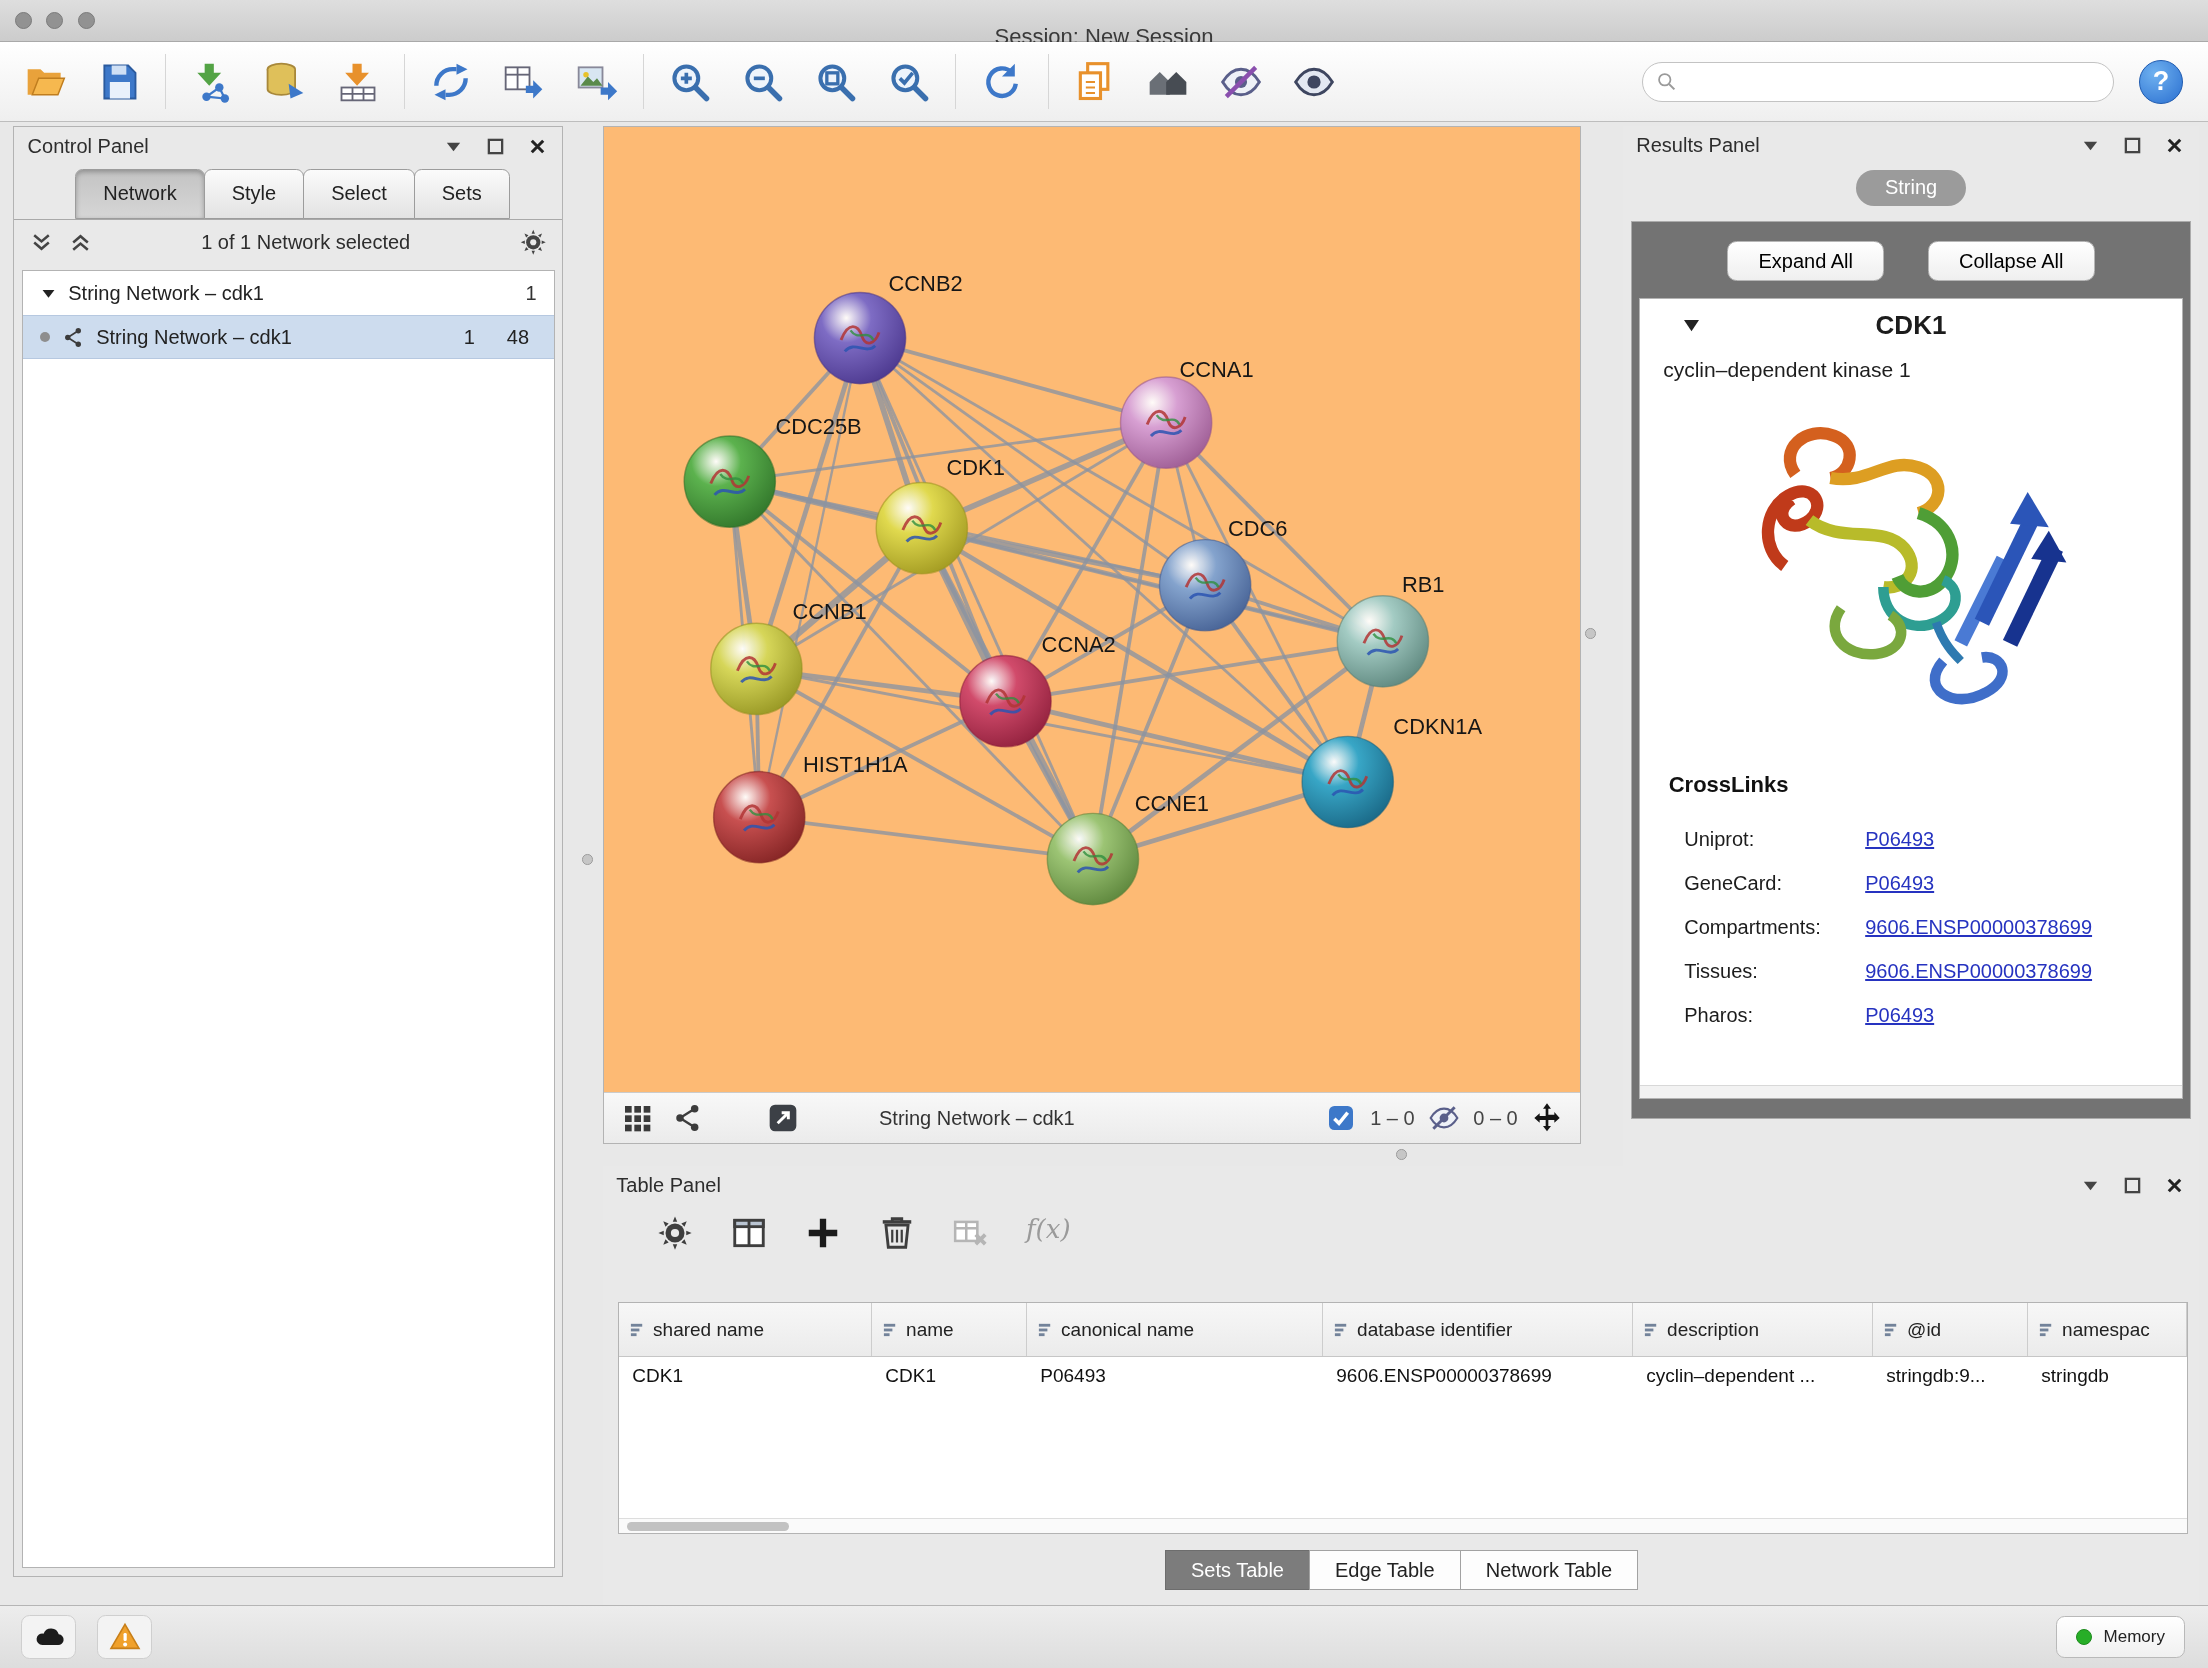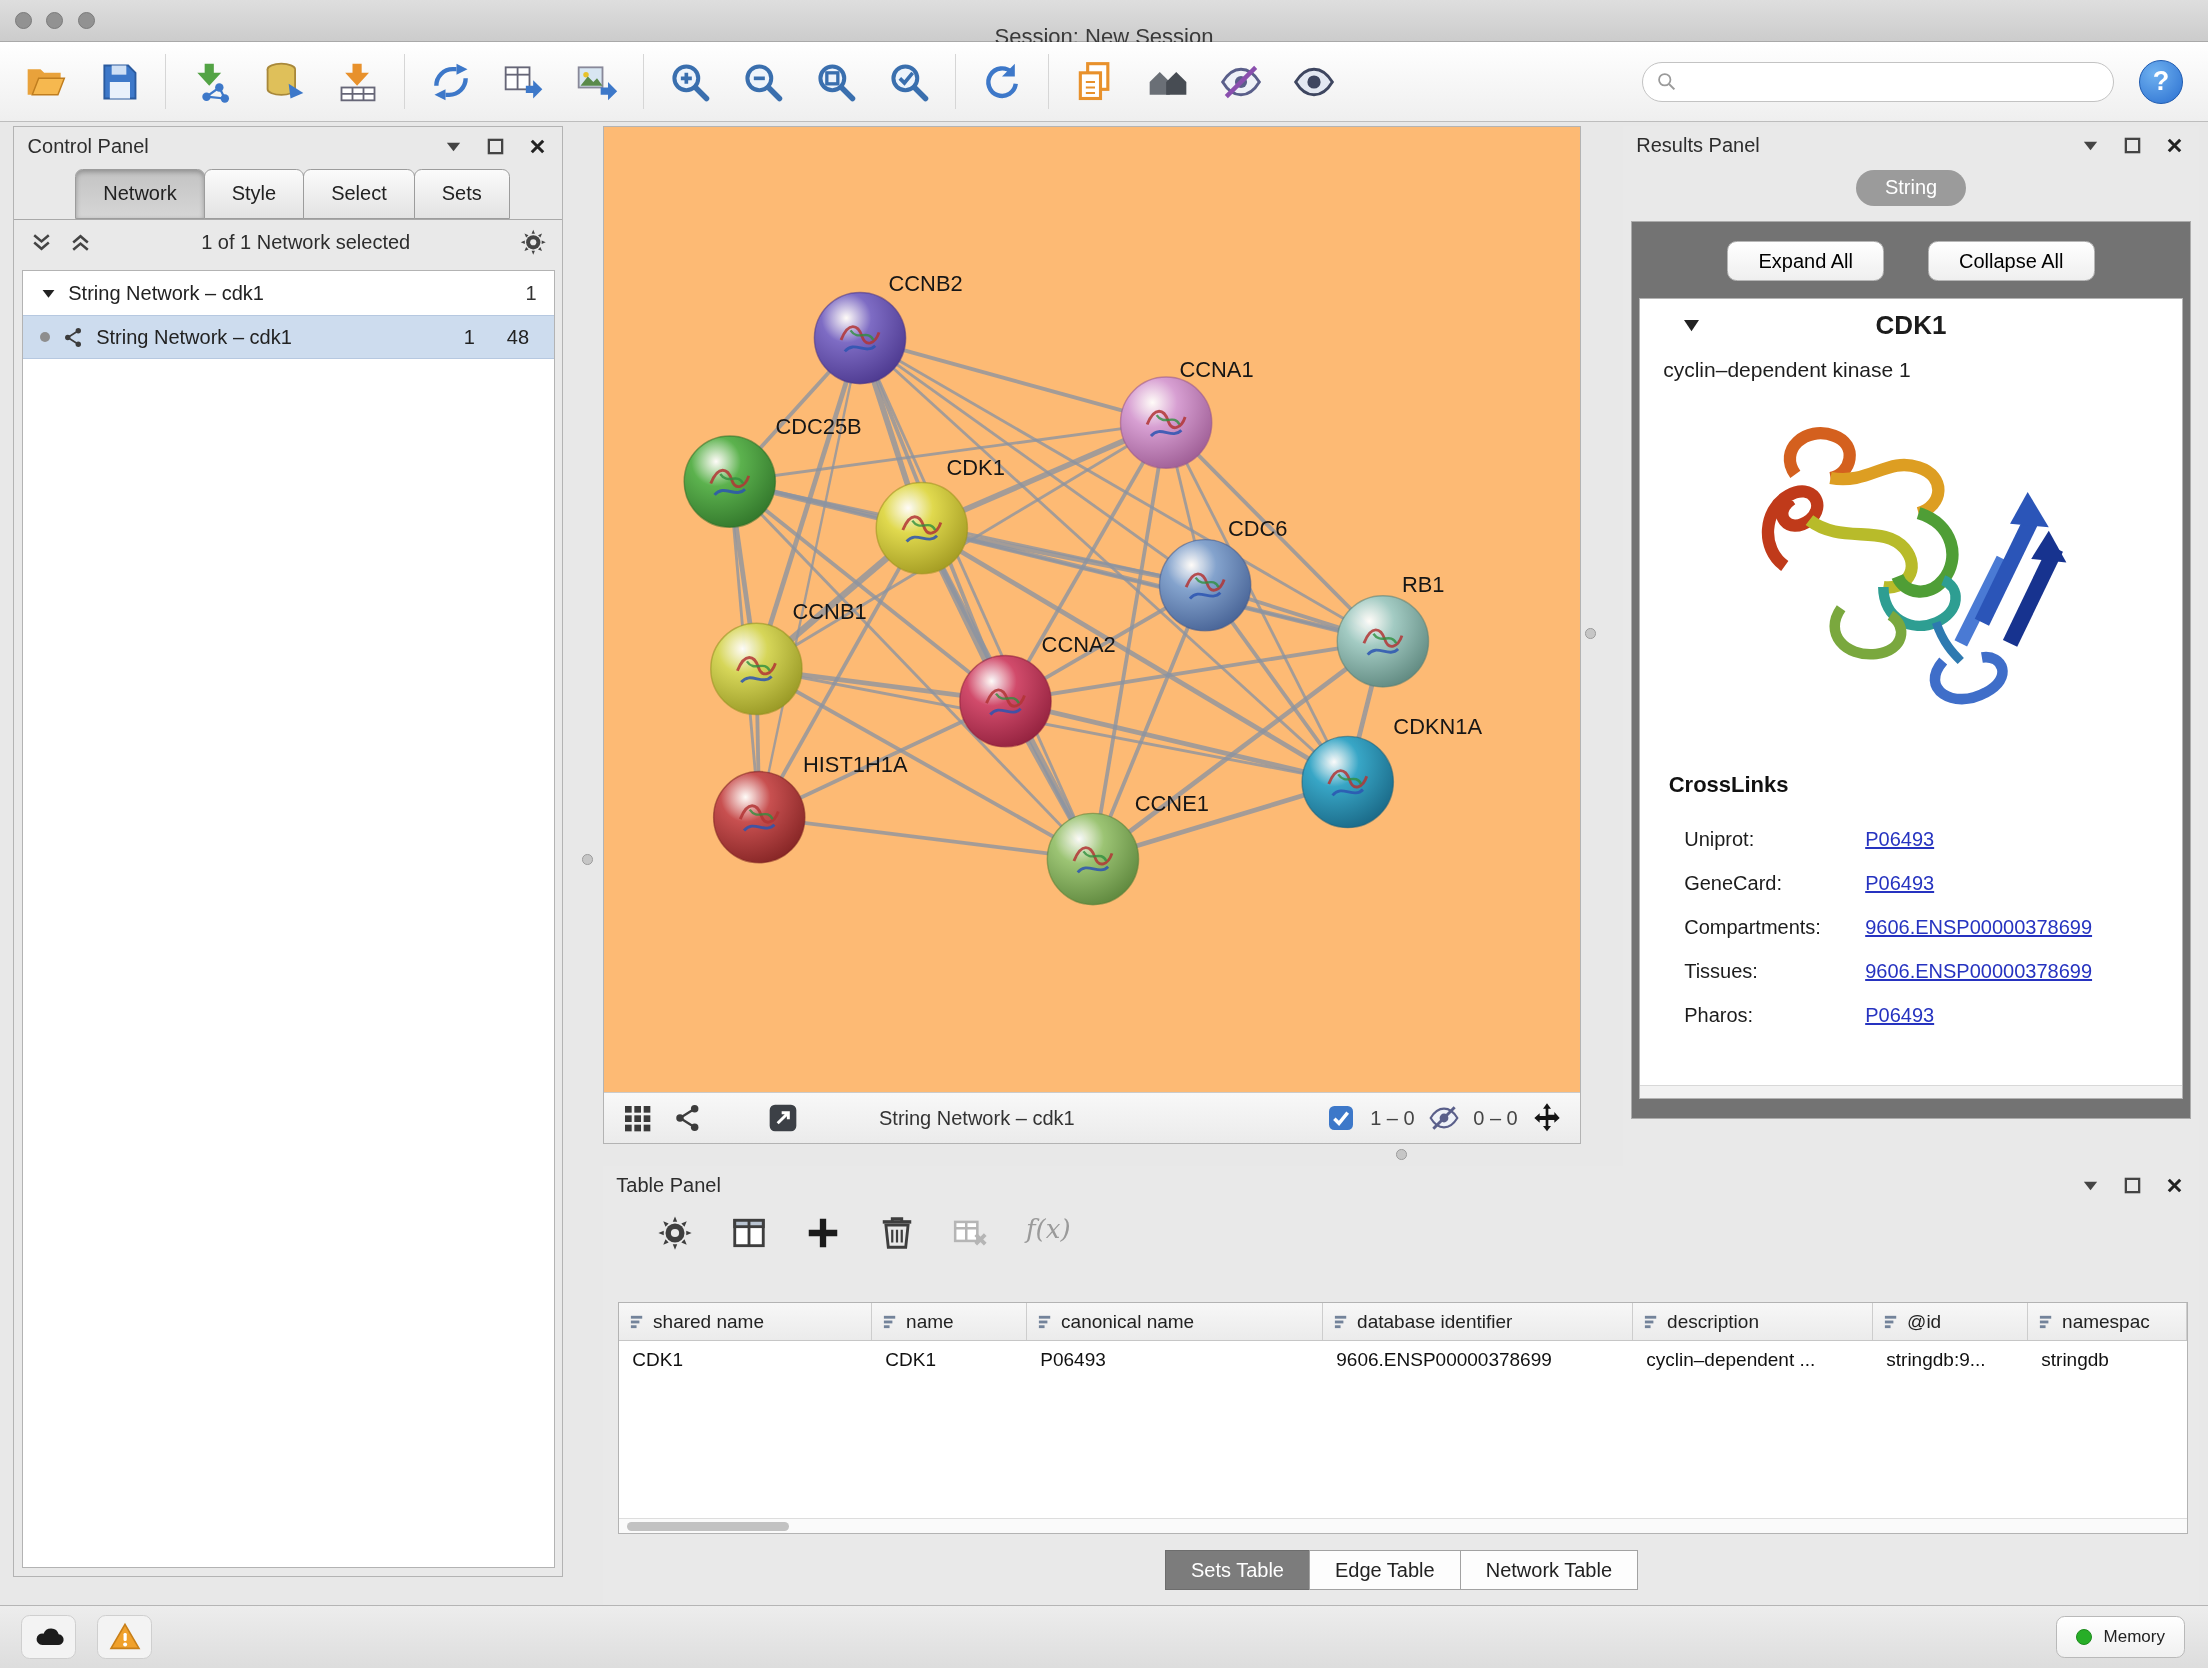--- a/index.html
+++ b/index.html
@@ -85,21 +85,21 @@
   .cl-link{color:#2633c0;text-decoration:underline;cursor:pointer;}
   .rp-scroll{position:absolute;left:0;right:0;bottom:0;height:13.3px;background:#f2f2f2;border-top:1px solid #d8d8d8;}
 
   
   .table-panel{position:absolute;left:603px;top:1166px;width:1596px;height:439px;background:#e9e9e9;}
   .tp-toolbar{display:flex;gap:36px;padding:9.5px 0 0 53px;height:61px;}
   .tp-toolbar svg{width:38px;height:38px;cursor:pointer;}
   .fx{font-family:"DejaVu Serif",serif;font-style:italic;font-size:26px;color:#9a9a9a;cursor:pointer;}
   .tp-table{position:absolute;left:15px;top:136px;width:1570px;height:232px;background:#fff;border:1px solid #b3b3b3;overflow:hidden;}
   .tp-head{display:grid;grid-template-columns:253px 155px 296px 310px 240px 155px 1fr;
-    background:linear-gradient(#f7f7f7,#ebebeb);border-bottom:1px solid #c6c6c6;height:38px;}
+    background:linear-gradient(#f7f7f7,#ebebeb);border-bottom:1px solid #c6c6c6;height:54px;}
   .th{display:flex;align-items:center;gap:7.6px;padding-left:9.5px;border-right:1px solid #cdcdcd;
     font-size:19px;color:#222;overflow:hidden;white-space:nowrap;cursor:pointer;}
   .th svg{width:17px;height:17px;flex:0 0 auto;}
   .tp-row{display:grid;grid-template-columns:253px 155px 296px 310px 240px 155px 1fr;height:38px;}
   .td{display:flex;align-items:center;padding-left:13.3px;font-size:19px;color:#111;
     overflow:hidden;white-space:nowrap;}
   .tp-hscroll{position:absolute;left:0;right:0;bottom:0;height:15px;background:#fafafa;border-top:1px solid #ddd;}
   .tp-thumb{position:absolute;left:7.6px;top:2.9px;width:162px;height:9.5px;border-radius:4.8px;background:#c2c2c2;cursor:pointer;}
   .tp-tabs{position:absolute;left:0;right:0;top:384px;display:flex;justify-content:center;}
   .tp-tab{height:40px;padding:0 25px;display:flex;align-items:center;font-size:20px;border:1px solid #a2a2a2;

